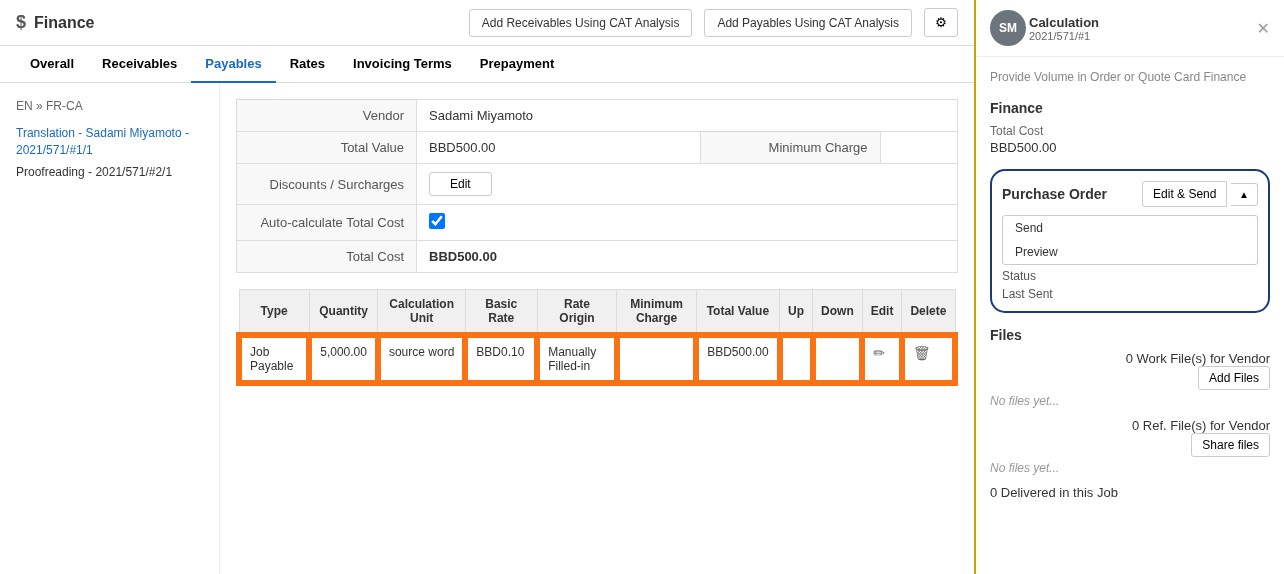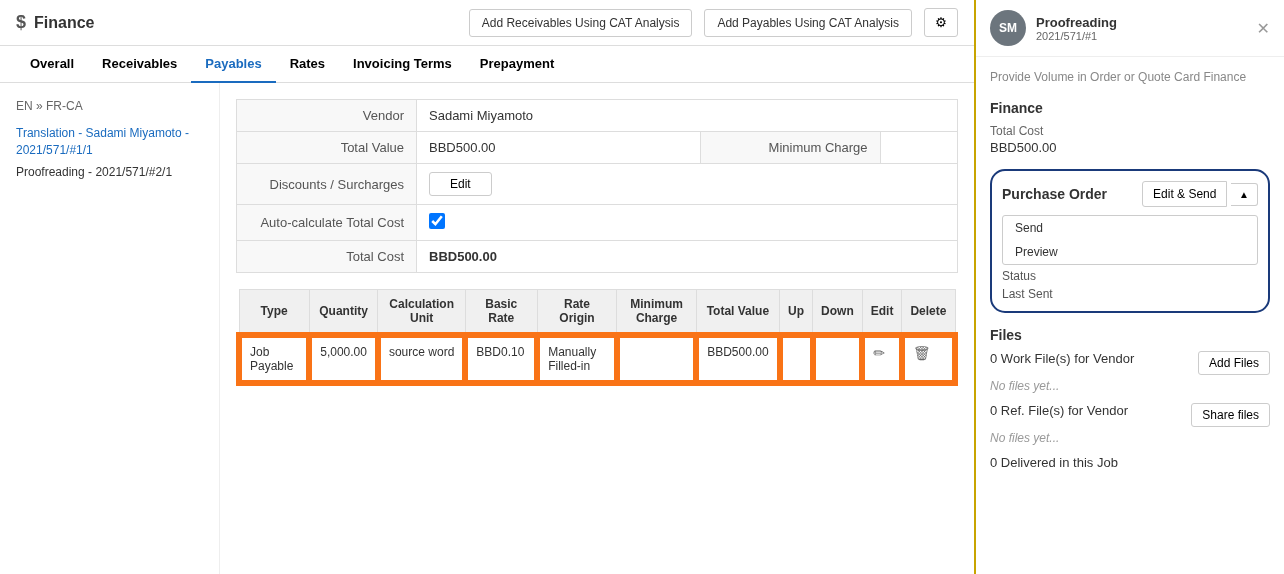--- a/index.html
+++ b/index.html
@@ -48,21 +48,21 @@
     .data-table td { padding: 7px 8px; border: 6px solid #f97316; font-size: 12px; vertical-align: top; }
     .action-icon { cursor: pointer; color: #666; font-size: 14px; }
     
     
     .panel-title { font-size: 14px; font-weight: bold; margin-bottom: 10px; }
     .panel-buttons { display: flex; gap: 8px; }
     .panel-btn { padding: 6px 14px; border: 1px solid #ccc; background: #fff; border-radius: 3px; cursor: pointer; font-size: 12px; color: #333; }
     
     
     .right-panel { width: 310px; border-left: 2px solid #c8a400; display: flex; flex-direction: column; overflow: hidden; background: #fff; }
-    .right-panel-header { display: flex; align-items: center; padding: 10px 14px; border-bottom: 1px solid #eee; gap: 10px; }
+    .right-panel-header { display: flex; align-items: center; padding: 10px 14px; border-bottom: 1px solid #eee; gap: 3px; }
     .avatar { width: 36px; height: 36px; border-radius: 50%; background: #6c757d; color: #fff; display: flex; align-items: center; justify-content: center; font-size: 12px; font-weight: bold; flex-shrink: 0; }
     .header-info { flex: 1; }
     .header-name { font-weight: bold; font-size: 13px; }
     .header-id { font-size: 11px; color: #666; }
     .close-btn { cursor: pointer; color: #999; font-size: 16px; background: none; border: none; }
     
     .right-panel-content { flex: 1; overflow-y: auto; padding: 12px 14px; }
     
     .hint-text { font-size: 12px; color: #888; margin-bottom: 14px; line-height: 1.4; }
     
@@ -75,21 +75,21 @@
     .po-title { font-size: 14px; font-weight: bold; }
     .po-main-btn { padding: 5px 10px; border: 1px solid #ccc; background: #fff; border-radius: 3px 0 0 3px; cursor: pointer; font-size: 12px; }
     .po-arrow-btn { padding: 5px 8px; border: 1px solid #ccc; border-left: none; background: #fff; border-radius: 0 3px 3px 0; cursor: pointer; font-size: 10px; }
     .po-dropdown { background: #fff; border: 1px solid #ccc; border-radius: 3px; margin-top: 2px; }
     .po-dropdown-item { padding: 5px 12px; font-size: 12px; cursor: pointer; }
     .po-field { display: flex; justify-content: space-between; align-items: center; margin-top: 4px; font-size: 12px; color: #555; }
     
     
     .files-section { margin-bottom: 14px; }
     .file-row { margin-bottom: 10px; }
-    .file-header { display: flex; align-items: flex-start; justify-content: space-between; margin-bottom: 4px; }
+    .file-header { display: flex; align-items: flex-end; justify-content: space-between; margin-bottom: 4px; flex-direction: column; }
     .file-label { font-size: 13px; color: #333; }
     .file-btn { padding: 4px 10px; border: 1px solid #ccc; background: #fff; border-radius: 3px; cursor: pointer; font-size: 12px; }
     .file-empty { font-size: 12px; color: #999; font-style: italic; margin-top: 2px; }
     
     
     ::-webkit-scrollbar { width: 6px; }
     ::-webkit-scrollbar-track { background: #f1f1f1; }
     ::-webkit-scrollbar-thumb { background: #ccc; border-radius: 3px; }
   </style>
 </head>
@@ -193,21 +193,21 @@
       </table>
 
     </div>
   </div>
 </div>
 
 <div class="right-panel">
   <div class="right-panel-header">
     <div class="avatar">SM</div>
     <div class="header-info">
-      <div class="header-name">Proofreading</div>
+      <div class="header-name">Calculation</div>
       <div class="header-id">2021/571/#1</div>
     </div>
     <button class="close-btn">✕</button>
   </div>
 
   <div class="right-panel-content">
 
     <div class="hint-text">Provide Volume in Order or Quote Card Finance</div>
 
     <div class="section-title">Finance</div>

